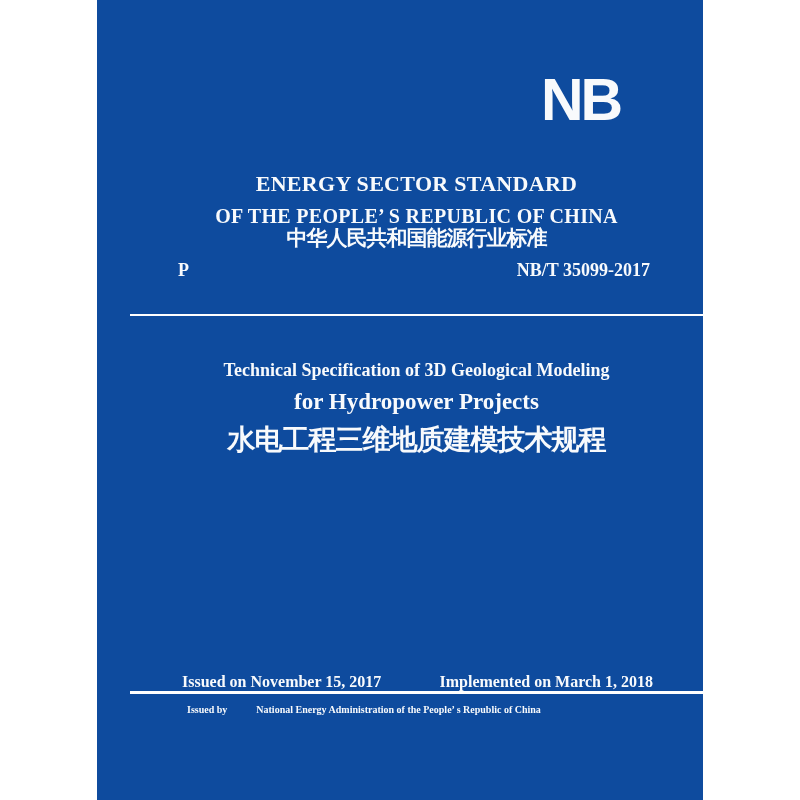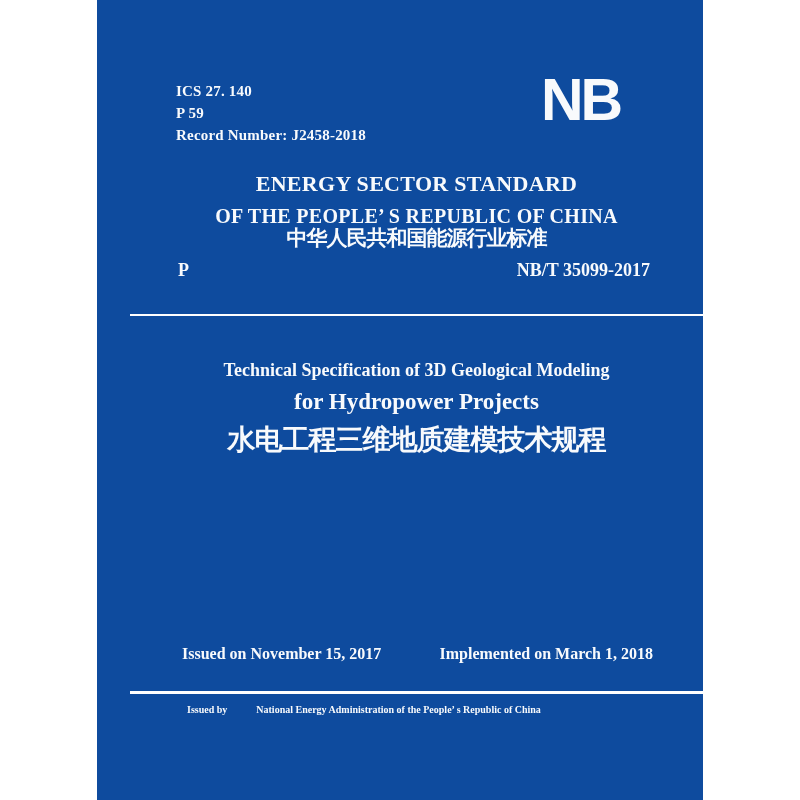--- a/index.html
+++ b/index.html
@@ -35,39 +35,34 @@
   .class-row {
     top:260px; display:flex; justify-content:space-between; align-items:center;
     padding:0 53px 0 48px; font-size:18px; line-height:20px;
   }
   .rule1 { top:314px; height:2px; background:#ffffff; }
   .title-en1 { top:357px; font-size:18px; line-height:26px; }
   .title-en2 { top:389px; font-size:23px; line-height:26px; }
   .title-cn  { top:424px; font-size:28px; line-height:32px;
                font-family:"Liberation Sans","DejaVu Sans",sans-serif; letter-spacing:-1px; }
   .dates-row {
-    top:644px; display:flex; justify-content:space-between; align-items:center;
+    top:672px; display:flex; justify-content:space-between; align-items:center;
     padding:0 50px 0 52px; font-size:16px; line-height:20px;
   }
   .rule2 { top:691px; height:3px; background:#ffffff; }
   .issued-by-row {
     top:701px; display:flex; align-items:center; gap:29px;
     padding-left:57px; font-size:10px; line-height:18px;
   }
 </style>
 </head>
 <body style="background: rgb(255, 255, 255);">
 
 <div class="cover" style="background: rgb(14, 75, 158); color: rgb(248, 250, 252);">
 
-  <div class="ics-block">
-    <div>ICS 27. 140</div>
-    <div>P 59</div>
-    <div>Record Number: J2458-2018</div>
-  </div>
 
   <div class="nb-logo">NB</div>
 
   <div class="content">
 
     <div class="row centered std-en1">ENERGY SECTOR STANDARD</div>
     <div class="row centered std-en2">OF THE PEOPLE’ S REPUBLIC OF CHINA</div>
     <div class="row centered std-cn">中华人民共和国能源行业标准</div>
 
     <div class="row class-row">

